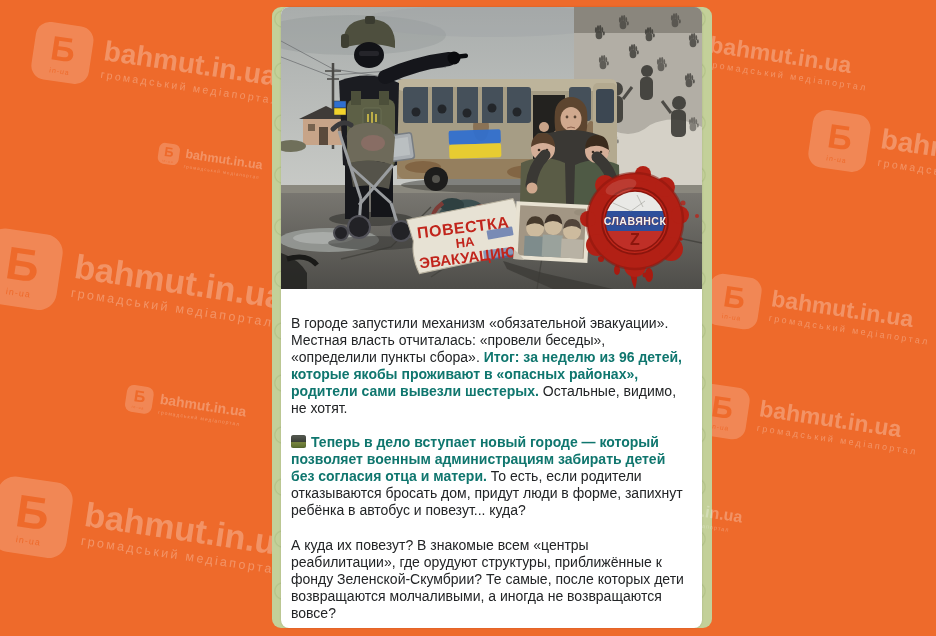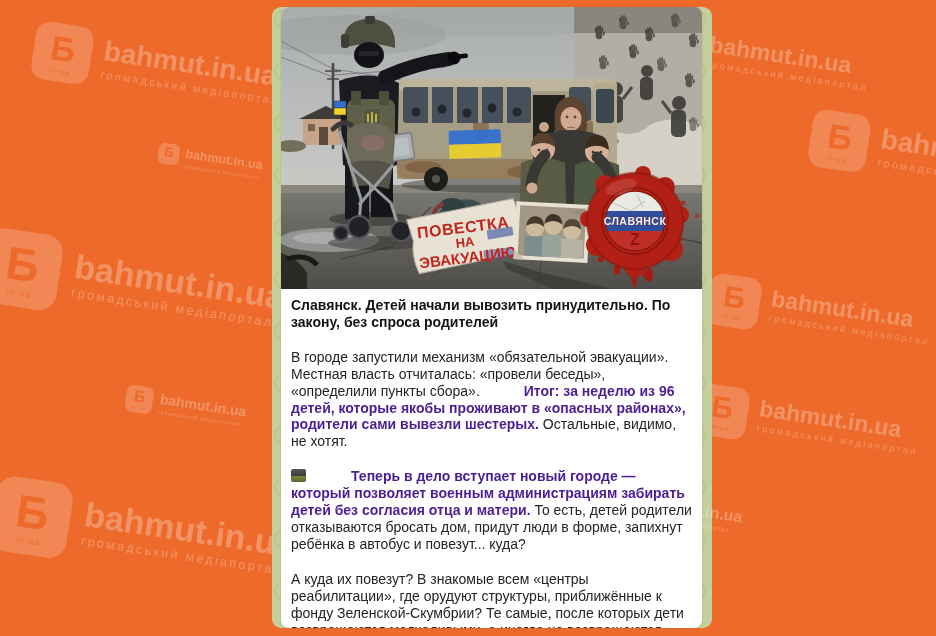--- a/index.html
+++ b/index.html
@@ -64,21 +64,21 @@
     background-size:46px 52px,62px 70px;}
   .post-card{position:absolute;left:281px;top:7px;width:421px;height:621px;background:#fff;
              border-radius:8px;z-index:4;overflow:hidden;box-shadow:0 0 2px rgba(0,0,0,.15);}
   .hero{height:282px;}
   .hero svg{display:block;width:100%;height:100%;}
   .hero text{font-family:"Liberation Sans","DejaVu Sans",sans-serif;font-weight:bold;}
 
   .post-body{padding:8px 10px 10px;font-size:14px;line-height:16.9px;color:#222426;}
   .post-title{font-weight:bold;color:#141414;}
   .post-body p{margin:18px 0 0;}
-  .post-body b{color:#4c1d95;margin-left:40px;}
+  .post-body b{color:#0f766e;}
   .emoji{display:inline-block;width:15px;height:13px;border-radius:2.5px;margin-right:5px;
          vertical-align:-1px;
          background:linear-gradient(180deg,#575c53 0%,#3c4038 50%,#78853f 58%,#596b2d 100%);
          box-shadow:inset 0 0 1px rgba(0,0,0,.55);}
 </style>
 </head>
 <body>
 
 <div class="canvas">
 
@@ -471,19 +471,18 @@
           </g>
           <circle cx="0" cy="0" r="30" fill="none" stroke="#8c150d" stroke-width="1.5"></circle>
           <text x="0" y="4" font-size="10.5" fill="#f2f2f0" text-anchor="middle" letter-spacing="0.5" stroke="#7e120b" stroke-width="0.5" paint-order="stroke">СЛАВЯНСК</text>
           <text x="0" y="24" font-size="16" fill="#8c150d" text-anchor="middle">Z</text>
           <ellipse cx="-14" cy="-34" rx="16" ry="7" fill="#ffffff" opacity=".12" transform="rotate(-18 -14 -34)"></ellipse>
         </g>
       </svg>
     </div>
 
     <div class="post-body">
-      <div class="post-title">Славянск. Детей начали вывозить принудительно. По закону, без спроса родителей</div>
       <p><span>В городе запустили механизм «обязательной эвакуации». Местная власть отчиталась: «провели беседы», «определили пункты сбора». </span><b>Итог: за неделю из 96 детей, которые якобы проживают в «опасных районах», родители сами вывезли шестерых.</b><span> Остальные, видимо, не хотят.</span></p>
-      <p><span class="emoji"></span><b>Теперь в дело вступает новый городе — который позволяет военным администрациям забирать детей без согласия отца и матери.</b><span> То есть, детей родители отказываются бросать дом, придут люди в форме, запихнут ребёнка в автобус и повезут... куда?</span></p>
+      <p><span class="emoji"></span><b>Теперь в дело вступает новый городе — который позволяет военным администрациям забирать детей без согласия отца и матери.</b><span> То есть, если родители отказываются бросать дом, придут люди в форме, запихнут ребёнка в автобус и повезут... куда?</span></p>
       <p><span>А куда их повезут? В знакомые всем «центры реабилитации», где орудуют структуры, приближённые к фонду Зеленской-Скумбрии? Те самые, после которых дети возвращаются молчаливыми, а иногда не возвращаются вовсе?</span></p>
     </div>
   </div>
 </div>
 
 </body></html>

